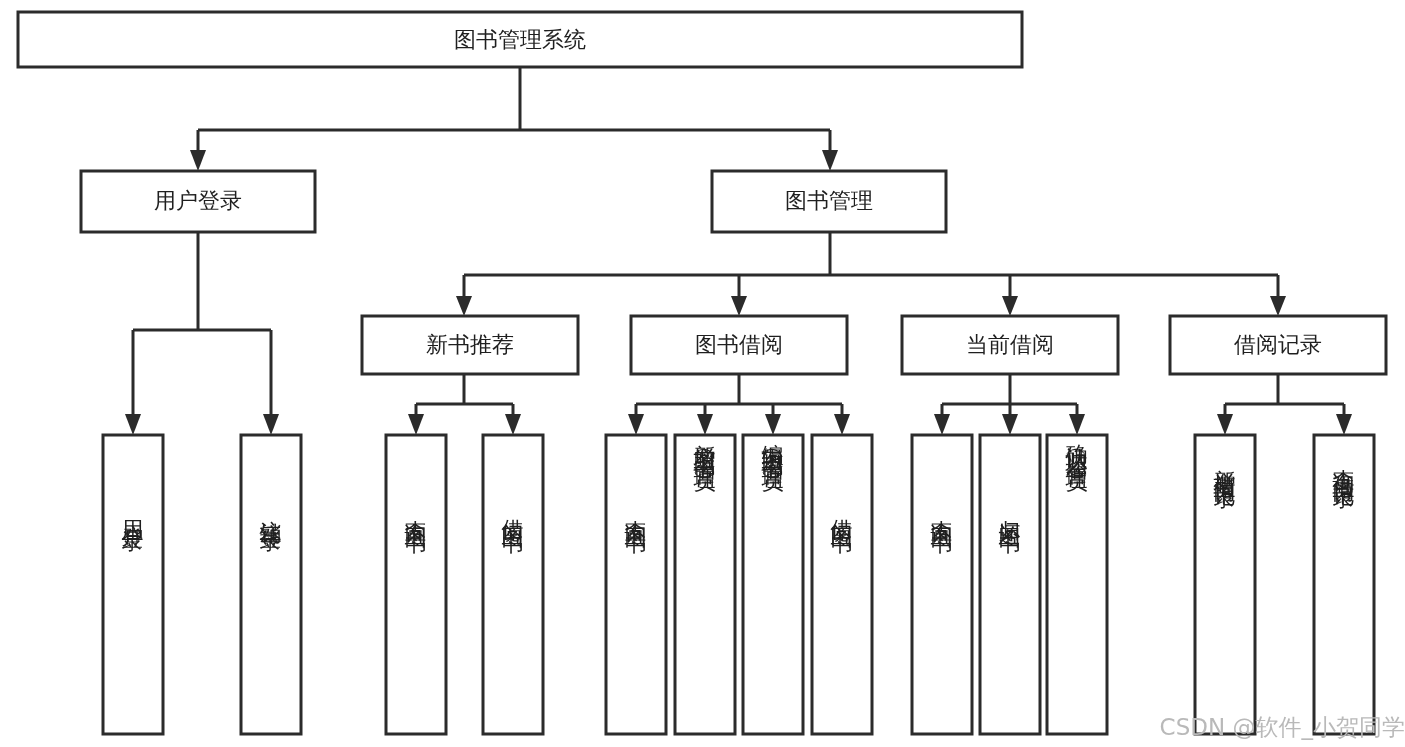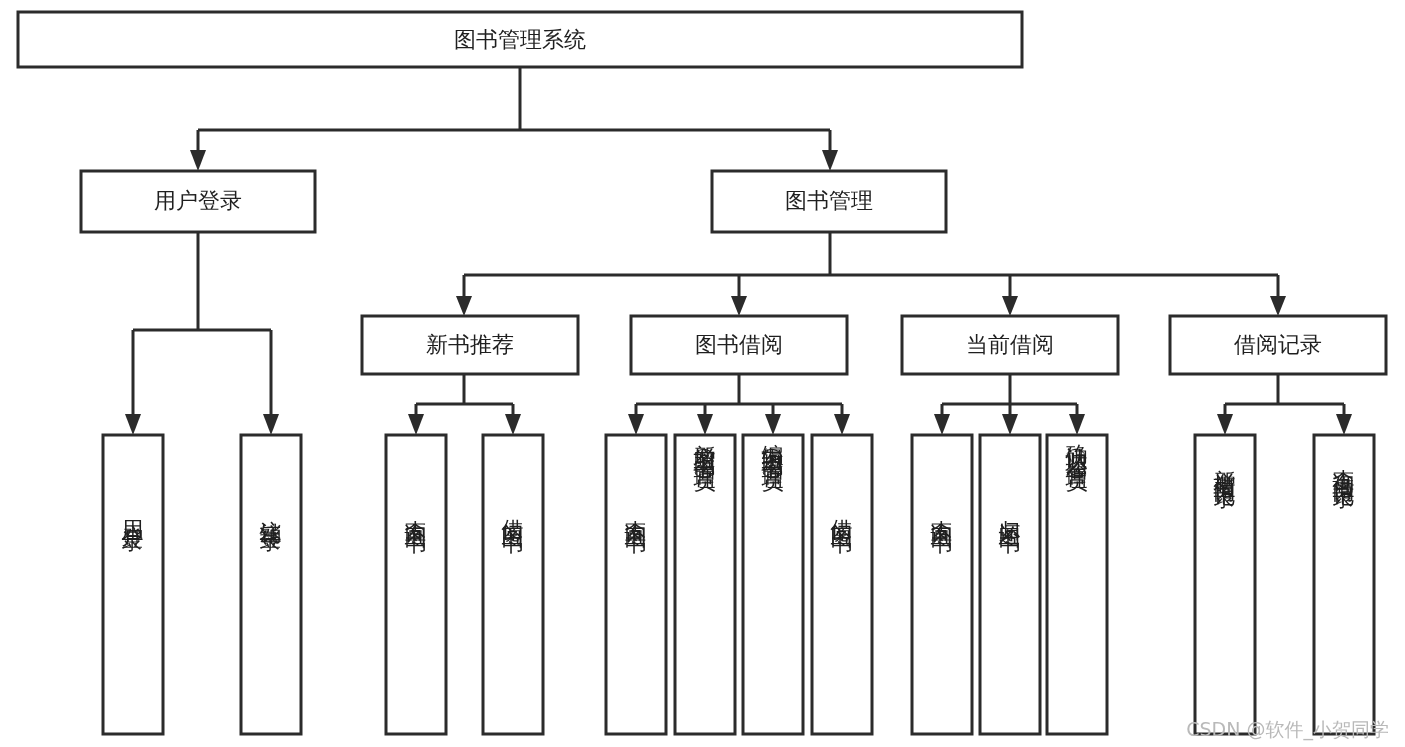--- a/index.html
+++ b/index.html
@@ -44,24 +44,24 @@
     stroke: #2b2b2b;
     stroke-width: 3;
     fill: none;
   }
   .edge-arrow {
     fill: #2b2b2b;
     stroke: none;
   }
   .watermark {
     position: absolute;
-    right: 16px;
+    right: 0;
     bottom: 4px;
     font-family: "DejaVu Sans", "Liberation Sans", sans-serif;
-    font-size: 19px;
+    font-size: 23px;
     color: #b9b9b9;
     white-space: nowrap;
     user-select: none;
   }
 </style>
 </head>
 <body>
 
 <svg id="diagram" viewBox="0 0 1405 747" xmlns="http://www.w3.org/2000/svg">
 

